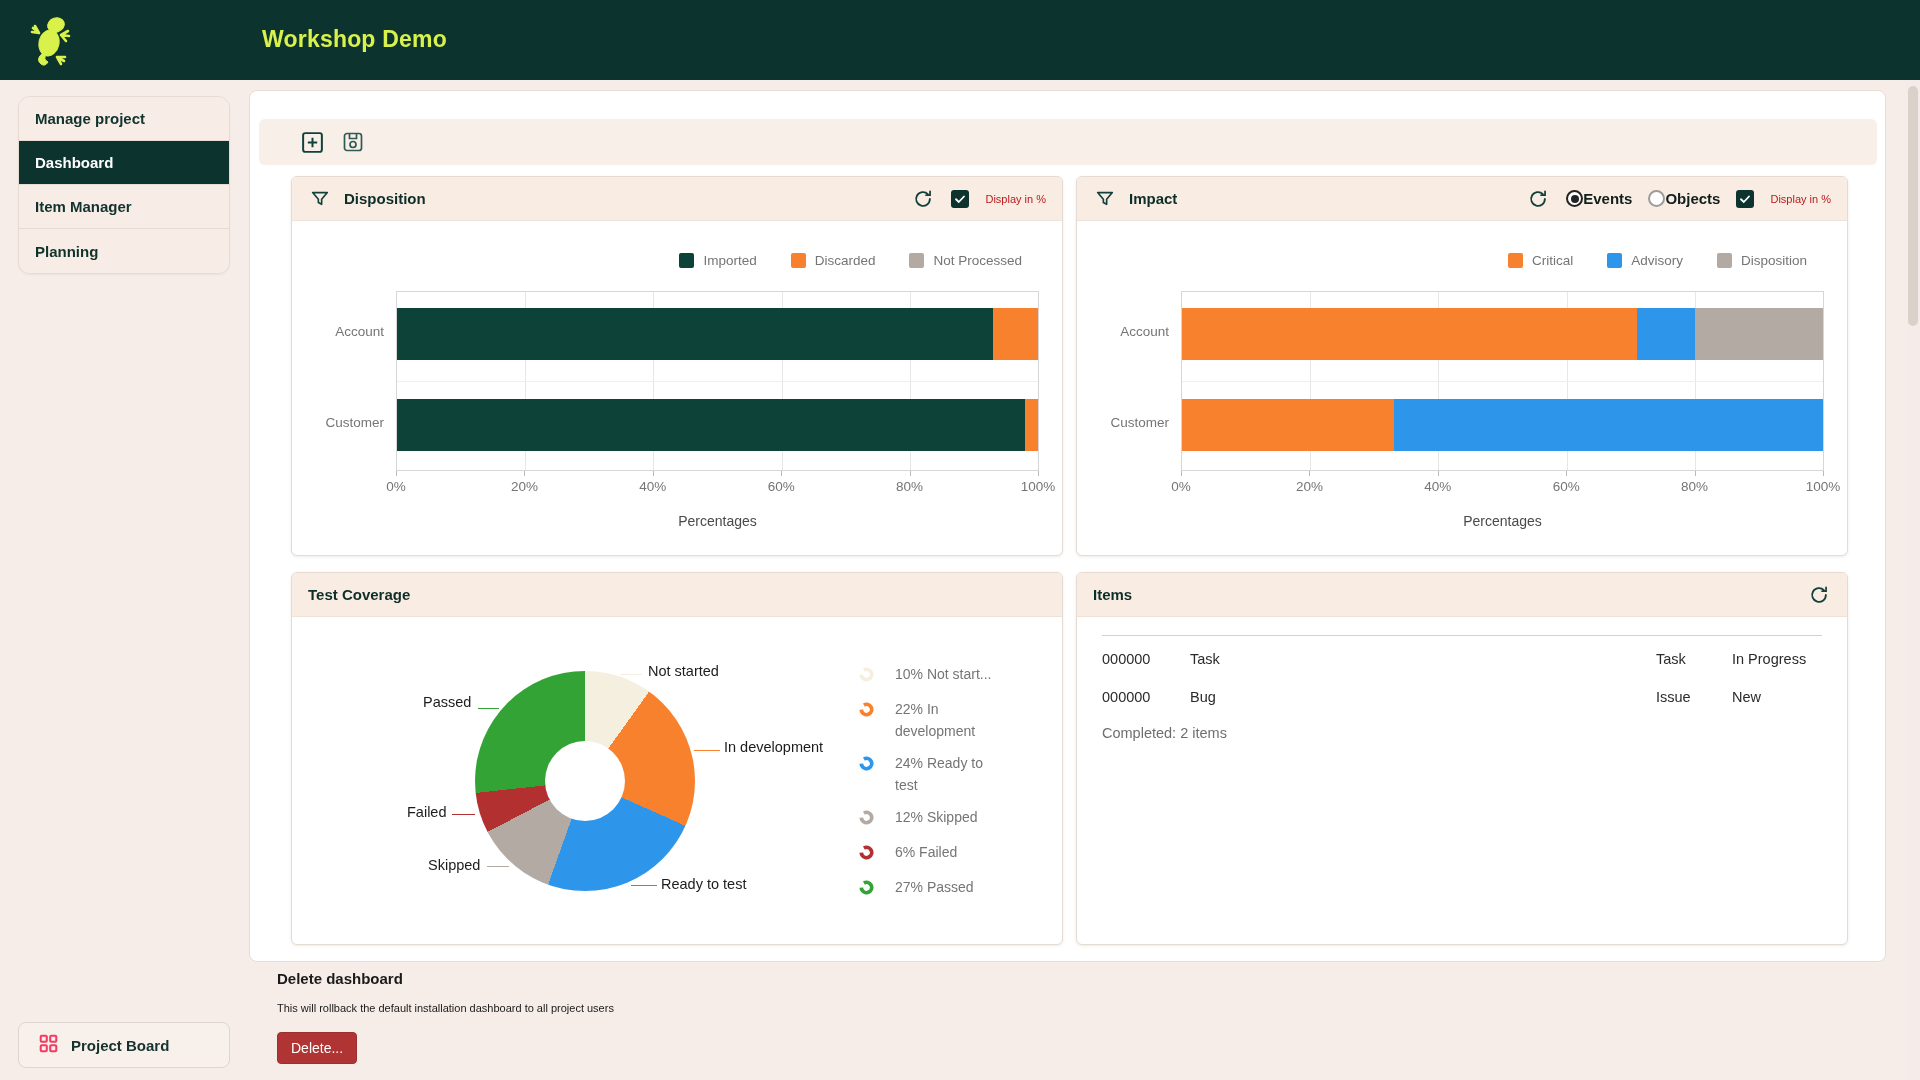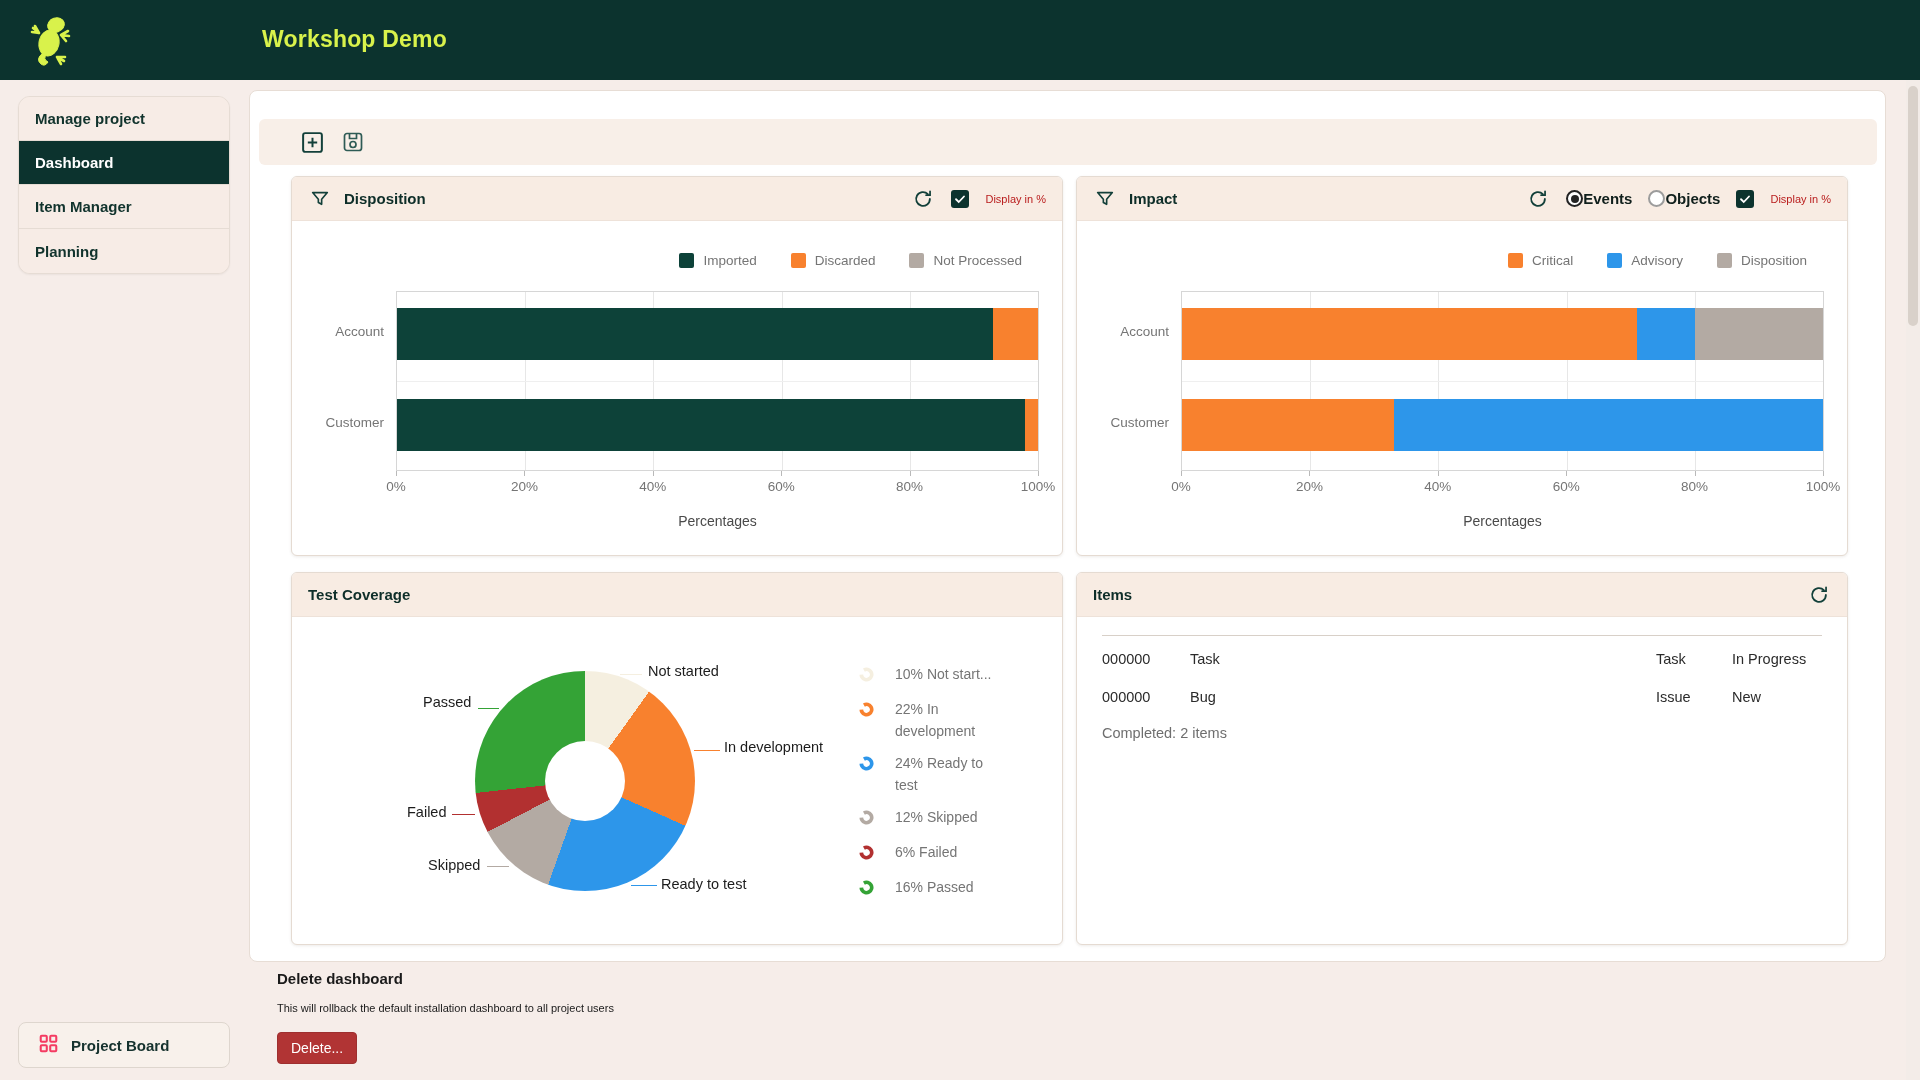--- a/index.html
+++ b/index.html
@@ -338,21 +338,21 @@
           <div class="dl-item">
             <div class="dl-icon"><svg width="15" height="15" viewBox="0 0 16 16">
                 <circle cx="8" cy="8" r="5.5" fill="none" stroke="#b23030" stroke-width="4" stroke-dasharray="28 6.6" transform="rotate(-120 8 8)"></circle>
               </svg></div>
             <div class="dl-text">6% Failed</div>
           </div>
           <div class="dl-item">
             <div class="dl-icon"><svg width="15" height="15" viewBox="0 0 16 16">
                 <circle cx="8" cy="8" r="5.5" fill="none" stroke="#34a336" stroke-width="4" stroke-dasharray="28 6.6" transform="rotate(-120 8 8)"></circle>
               </svg></div>
-            <div class="dl-text">16% Passed</div>
+            <div class="dl-text">27% Passed</div>
           </div>
         </div>
       </div>
   </div>
 
   <div class="panel" id="panel-items">
     <div class="panel-header">
       <span class="panel-title">Items</span>
       <span class="ph-right">
         <span class="icon-btn">

